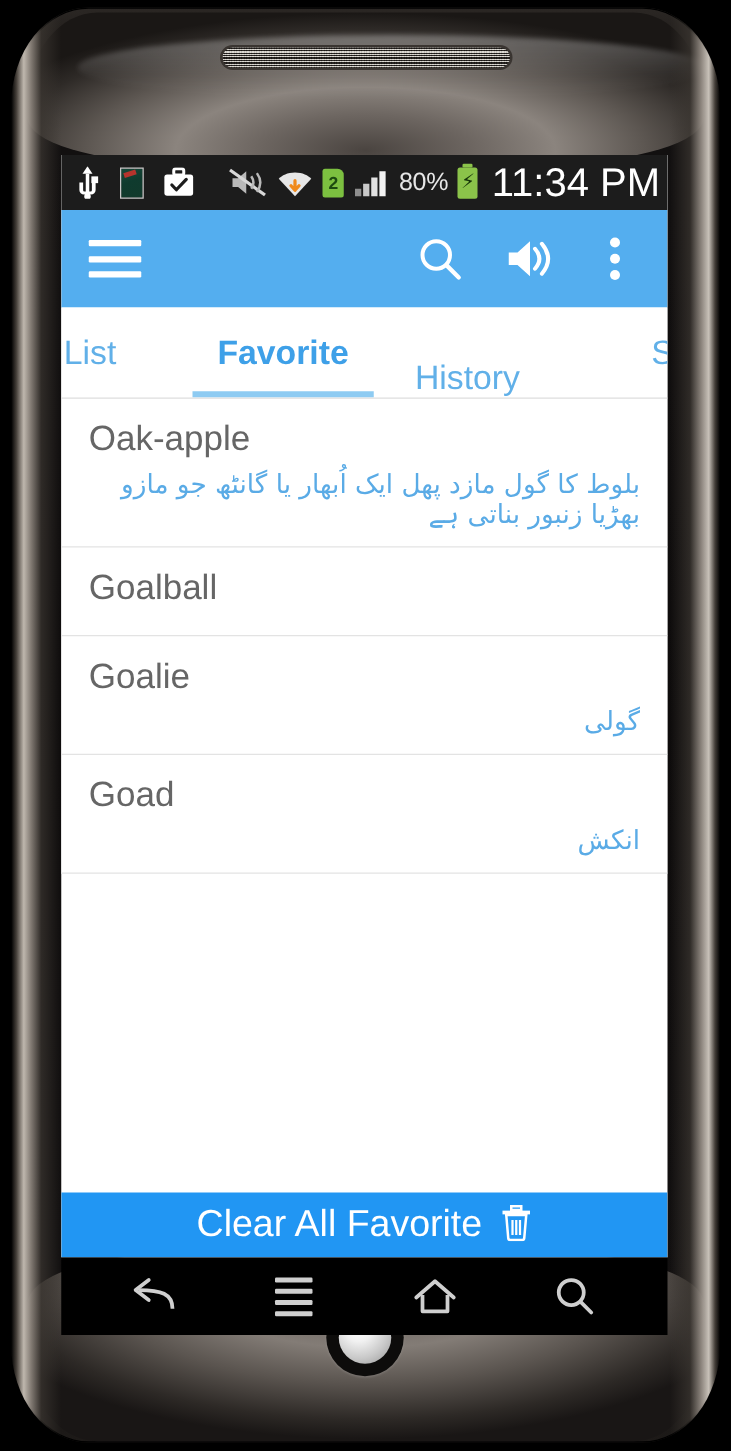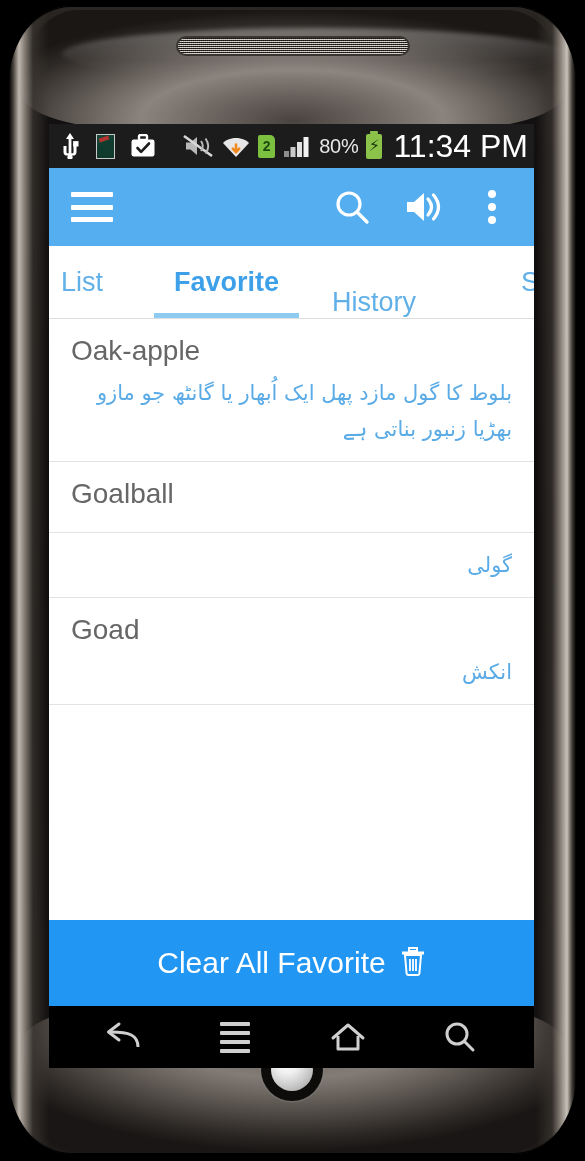--- a/index.html
+++ b/index.html
@@ -211,21 +211,21 @@
   .tab {
     flex: 0 0 auto;
     display: flex;
     align-items: center;
     justify-content: center;
     color: #61b0e8;
     font-size: 27px;
     position: relative;
     box-sizing: border-box;
   }
-  .tab.t-list { width: 105px; justify-content: flex-start; padding-left: 12px; }
+  .tab.t-list { width: 105px; justify-content: flex-start; padding-left: 2px; }
   .tab.t-fav { width: 145px; }
   .tab.t-hist { width: 150px; align-items: flex-end; }
   .tab.t-share { width: 120px; justify-content: flex-end; padding-left: 28px; }
   .tab.active { color: #3ea0e8; font-weight: bold; }
   .tab.active:after {
     content: "";
     position: absolute;
     left: 0; right: 0; bottom: 0;
     height: 5px;
     background: #8ecbf2;
@@ -242,29 +242,29 @@
     font-size: 28px;
     color: #666666;
     line-height: 36px;
     margin-bottom: 6px;
   }
   .row .meaning {
     font-size: 21px;
     color: #5aabe6;
     direction: rtl;
     text-align: right;
-    line-height: 36px;
+    line-height: 24px;
     font-family: "DejaVu Sans", sans-serif;
   }
 
   
   .clear-bar {
     position: absolute;
     left: 0; right: 0; bottom: 0;
-    height: 86px;
+    height: 52px;
     background: #2196f3;
     display: flex;
     align-items: center;
     justify-content: center;
     gap: 14px;
     cursor: pointer;
   }
   .clear-bar .label {
     color: #ffffff;
     font-size: 30px;
@@ -418,20 +418,21 @@
 
     <div class="list">
       <div class="row">
         <div class="word">Oak-apple</div>
         <div class="meaning">بلوط کا گول مازد پھل   ایک اُبھار یا گانٹھ جو مازو بھڑیا زنبور بناتی ہے</div>
       </div>
       <div class="row">
         <div class="word">Goalball</div>
       </div>
       <div class="row">
+        <div class="word">Goalie</div>
         <div class="meaning">گولی</div>
       </div>
       <div class="row">
         <div class="word">Goad</div>
         <div class="meaning">انکش</div>
       </div>
     </div>
 
     <div class="clear-bar">
       <span class="label">Clear All Favorite</span>

